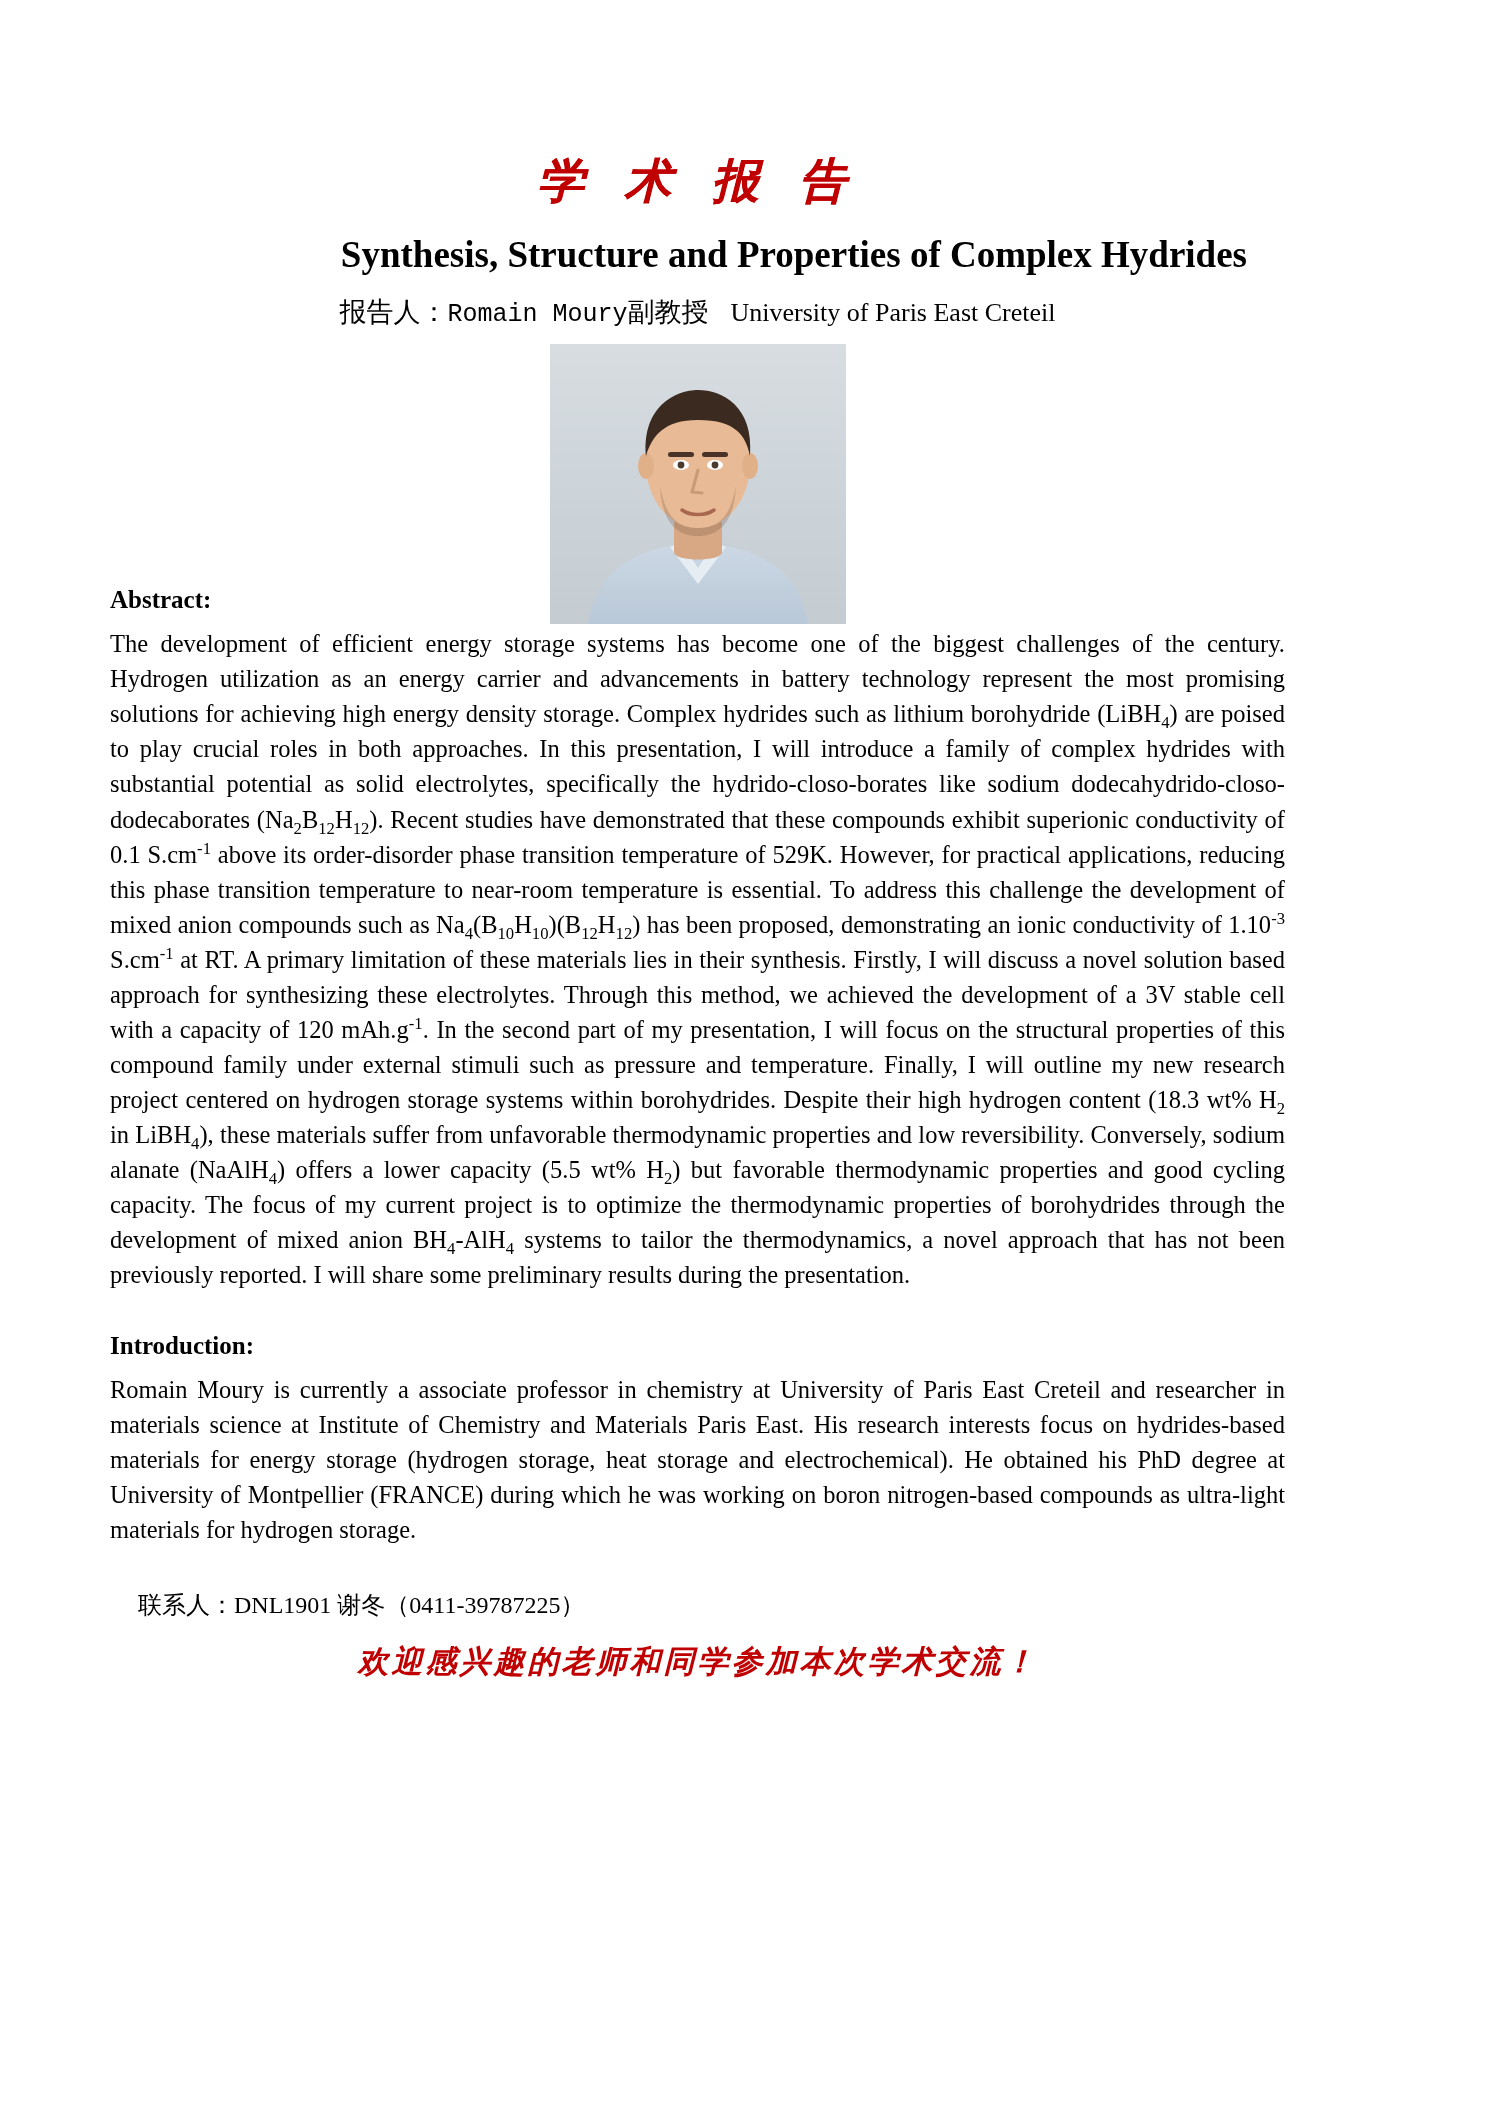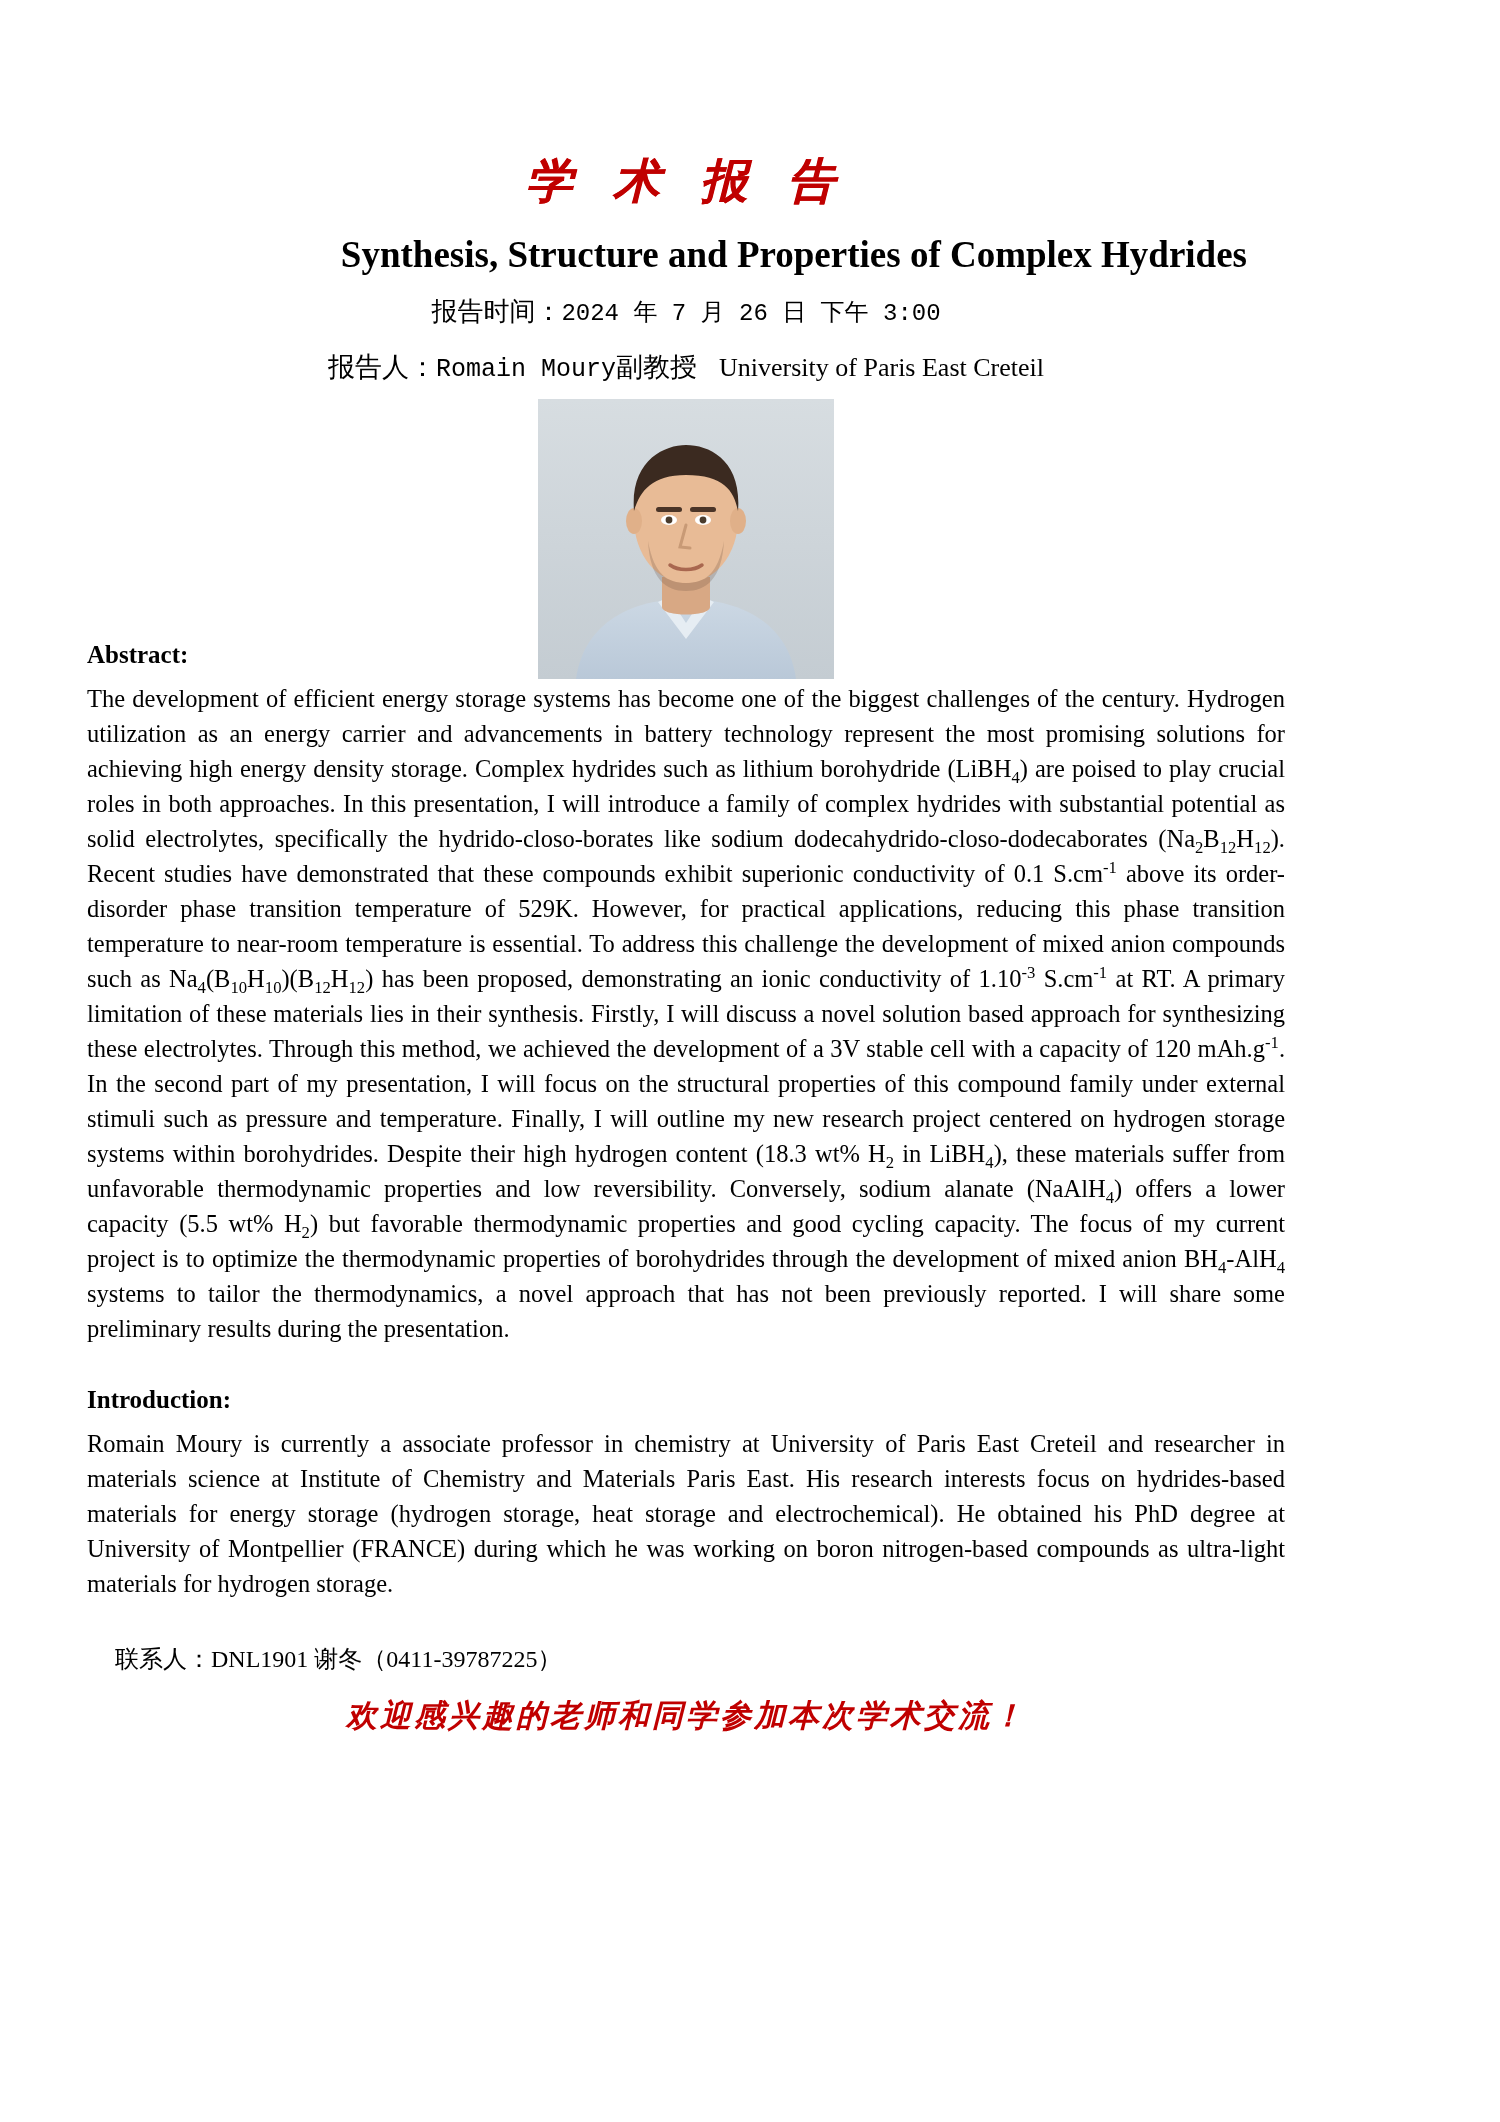--- a/index.html
+++ b/index.html
@@ -11,21 +11,21 @@
     width: 1500px;
     min-height: 2122px;
     font-family: "Liberation Serif", serif;
     color: #000000;
   }
   .page {
     position: relative;
     width: 1500px;
     min-height: 2122px;
     box-sizing: border-box;
-    padding: 150px 215px 40px 87px;
+    padding: 150px 215px 40px 110px;
   }
 
   
   .cn-banner {
     text-align: center;
     color: #c00000;
     font-family: "DejaVu Serif", serif;
     font-weight: bold;
     font-size: 47px;
     letter-spacing: 12px;
@@ -123,23 +123,20 @@
 </style>
 </head>
 <body>
 
 <div class="page">
 
   <div class="cn-banner">学 术 报 告</div>
 
   <h1 class="talk-title">Synthesis, Structure and Properties of Complex Hydrides</h1>
 
-  <div class="meta-line">
-    <span>报告时间：</span><span class="mono">2024 年 7 月 26 日  下午 3:00</span>
-  </div>
 
 
   <div class="speaker-line">
     <span>报告人：</span><span class="name">Romain Moury</span><span>副教授</span><span class="affil">University of Paris East Creteil</span>
   </div>
 
   <div class="photo-wrap">
     <div class="photo">
       <svg width="296" height="280" viewBox="0 0 296 280" aria-hidden="true">
         <defs>

